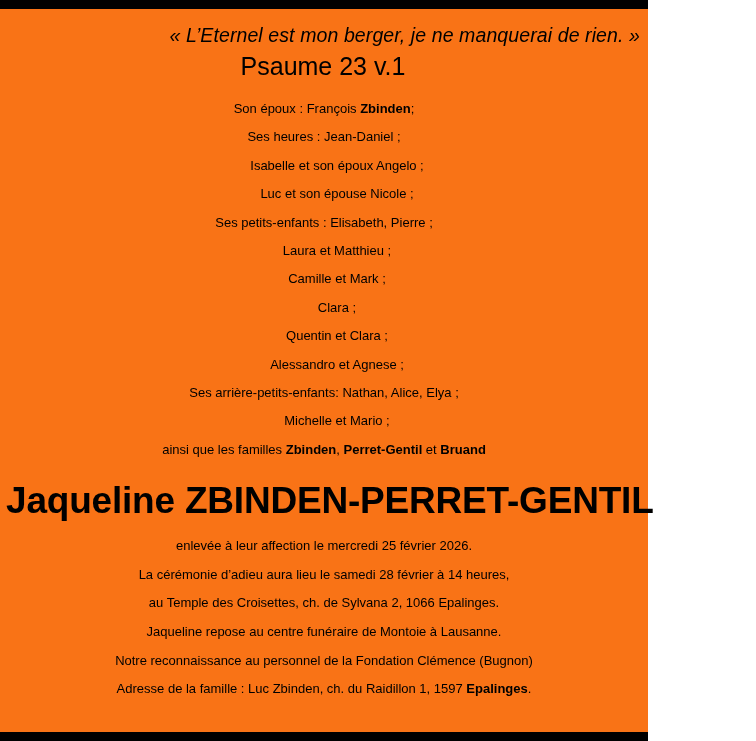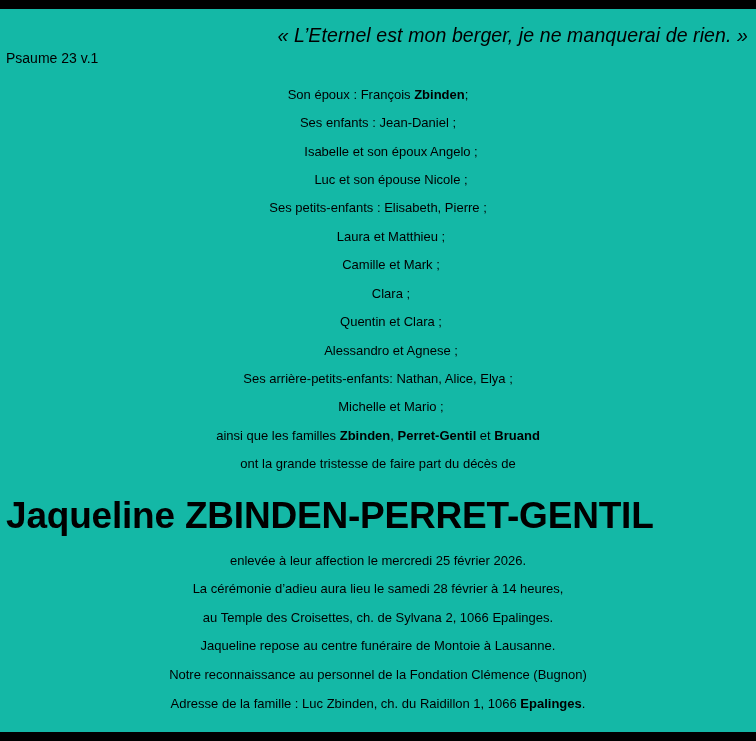--- a/index.html
+++ b/index.html
@@ -9,24 +9,24 @@
   body {
     width: 756px;
     height: 741px;
     background: #ffffff;
     font-family: "Liberation Sans", sans-serif;
     color: #000000;
     overflow: hidden;
   }
   .page {
     position: relative;
-    width: 756px;
+    width: 648px;
     height: 741px;
     box-sizing: border-box;
-    background: #14b8a6;
+    background: #f97316;
   }
   .rule-top {
     width: 100%;
     height: 9px;
     background: #000000;
   }
   .rule-bottom {
     position: absolute;
     left: 0;
     bottom: 0;
@@ -40,22 +40,22 @@
   .epigraph {
     text-align: right;
     font-style: italic;
     font-size: 19.5px;
     line-height: 1.28;
     margin-top: 14px;
     padding-right: 2px;
     letter-spacing: 0.1px;
   }
   .epigraph-ref {
-    text-align: left;
-    font-size: 14px;
+    text-align: center;
+    font-size: 25px;
     line-height: 1.28;
     padding-right: 2px;
     margin-top: 2px;
   }
   .family-list {
     margin-top: 13px;
   }
   .line {
     font-size: 13px;
     line-height: 28.4px;
@@ -88,45 +88,44 @@
 
   <div class="rule-top"></div>
 
   <div class="content">
 
     <div class="epigraph">« L’Eternel est mon berger, je ne manquerai de rien. »</div>
     <div class="epigraph-ref">Psaume 23 v.1</div>
 
     <div class="family-list">
       <div class="line"><span>Son époux : François </span><b>Zbinden</b><span>;</span></div>
-      <div class="line">Ses enfants : Jean-Daniel ;</div>
+      <div class="line">Ses heures : Jean-Daniel ;</div>
       <div class="line indent">Isabelle et son époux Angelo ;</div>
       <div class="line indent">Luc et son épouse Nicole ;</div>
       <div class="line">Ses petits-enfants : Elisabeth, Pierre ;</div>
       <div class="line indent">Laura et Matthieu ;</div>
       <div class="line indent">Camille et Mark ;</div>
       <div class="line indent">Clara ;</div>
       <div class="line indent">Quentin et Clara ;</div>
       <div class="line indent">Alessandro et Agnese ;</div>
       <div class="line">Ses arrière-petits-enfants: Nathan, Alice, Elya ;</div>
       <div class="line indent">Michelle et Mario ;</div>
 
       <div class="line"><span>ainsi que les familles </span><b>Zbinden</b><span>, </span><b>Perret-Gentil</b><span> et </span><b>Bruand</b></div>
 
-      <div class="line">ont la grande tristesse de faire part du décès de</div>
     </div>
 
     <div class="deceased-name">Jaqueline ZBINDEN-PERRET-GENTIL</div>
 
     <div class="closing">
       <div class="line">enlevée à leur affection le mercredi 25 février 2026.</div>
       <div class="line">La cérémonie d’adieu aura lieu le samedi 28 février à 14 heures,</div>
       <div class="line">au Temple des Croisettes, ch. de Sylvana 2, 1066 Epalinges.</div>
       <div class="line">Jaqueline repose au centre funéraire de Montoie à Lausanne.</div>
       <div class="line">Notre reconnaissance au personnel de la Fondation Clémence (Bugnon)</div>
-      <div class="line"><span>Adresse de la famille : Luc Zbinden, ch. du Raidillon 1, 1066 </span><b>Epalinges</b><span>.</span></div>
+      <div class="line"><span>Adresse de la famille : Luc Zbinden, ch. du Raidillon 1, 1597 </span><b>Epalinges</b><span>.</span></div>
     </div>
 
   </div>
 
   <div class="rule-bottom"></div>
 
 </div>
 
 </body></html>

